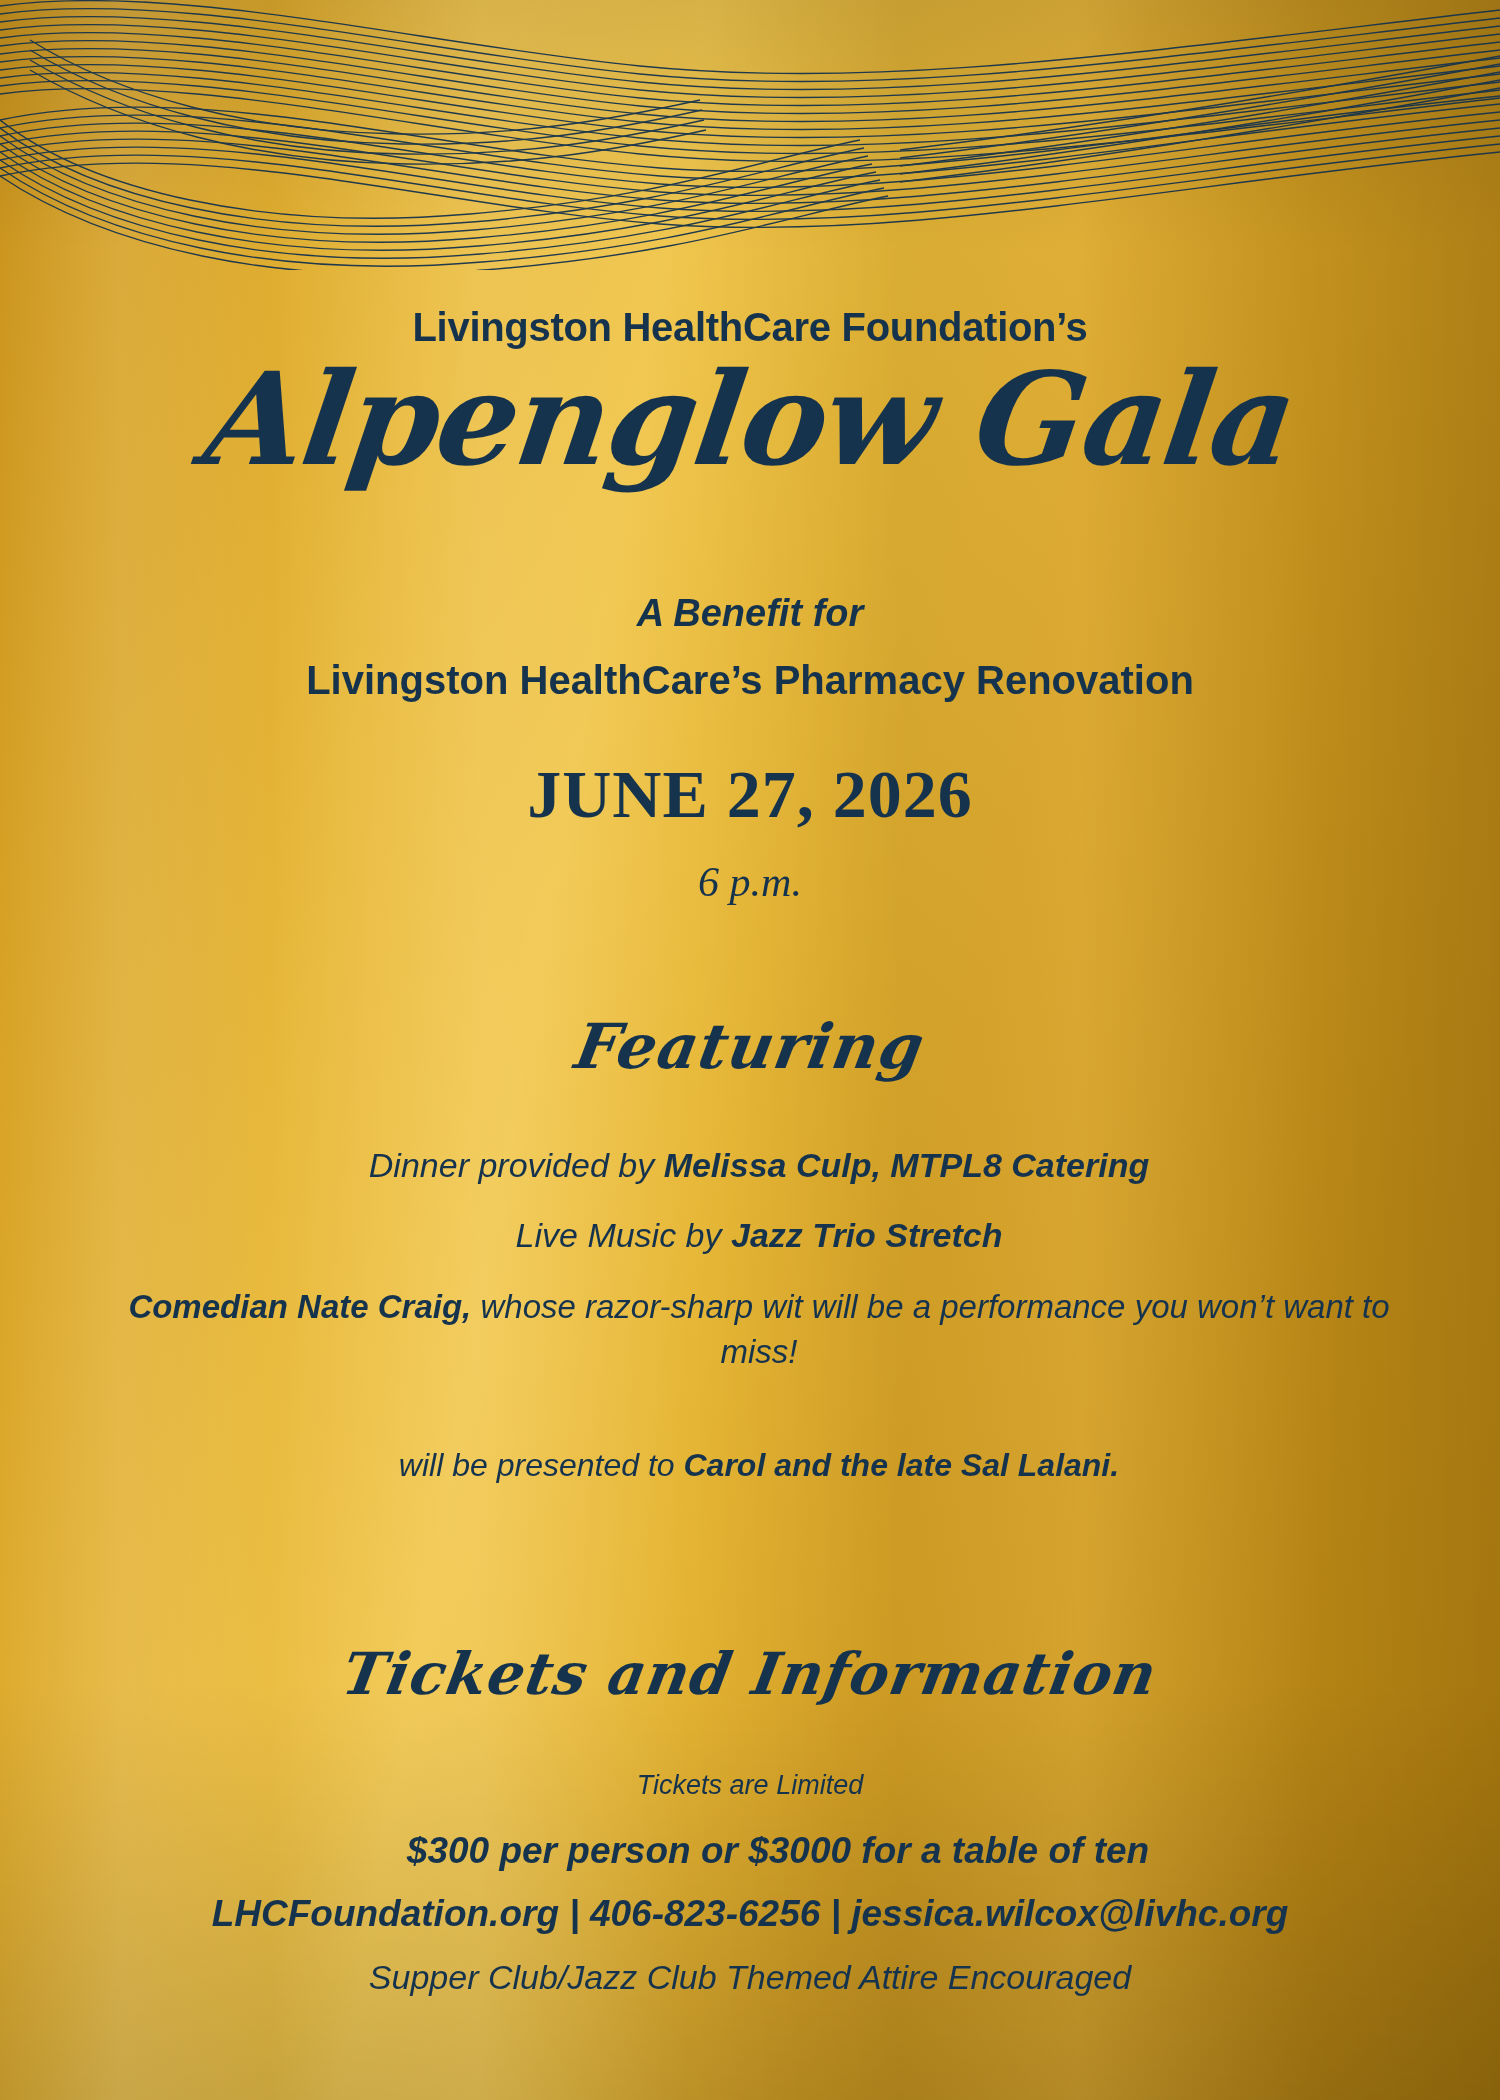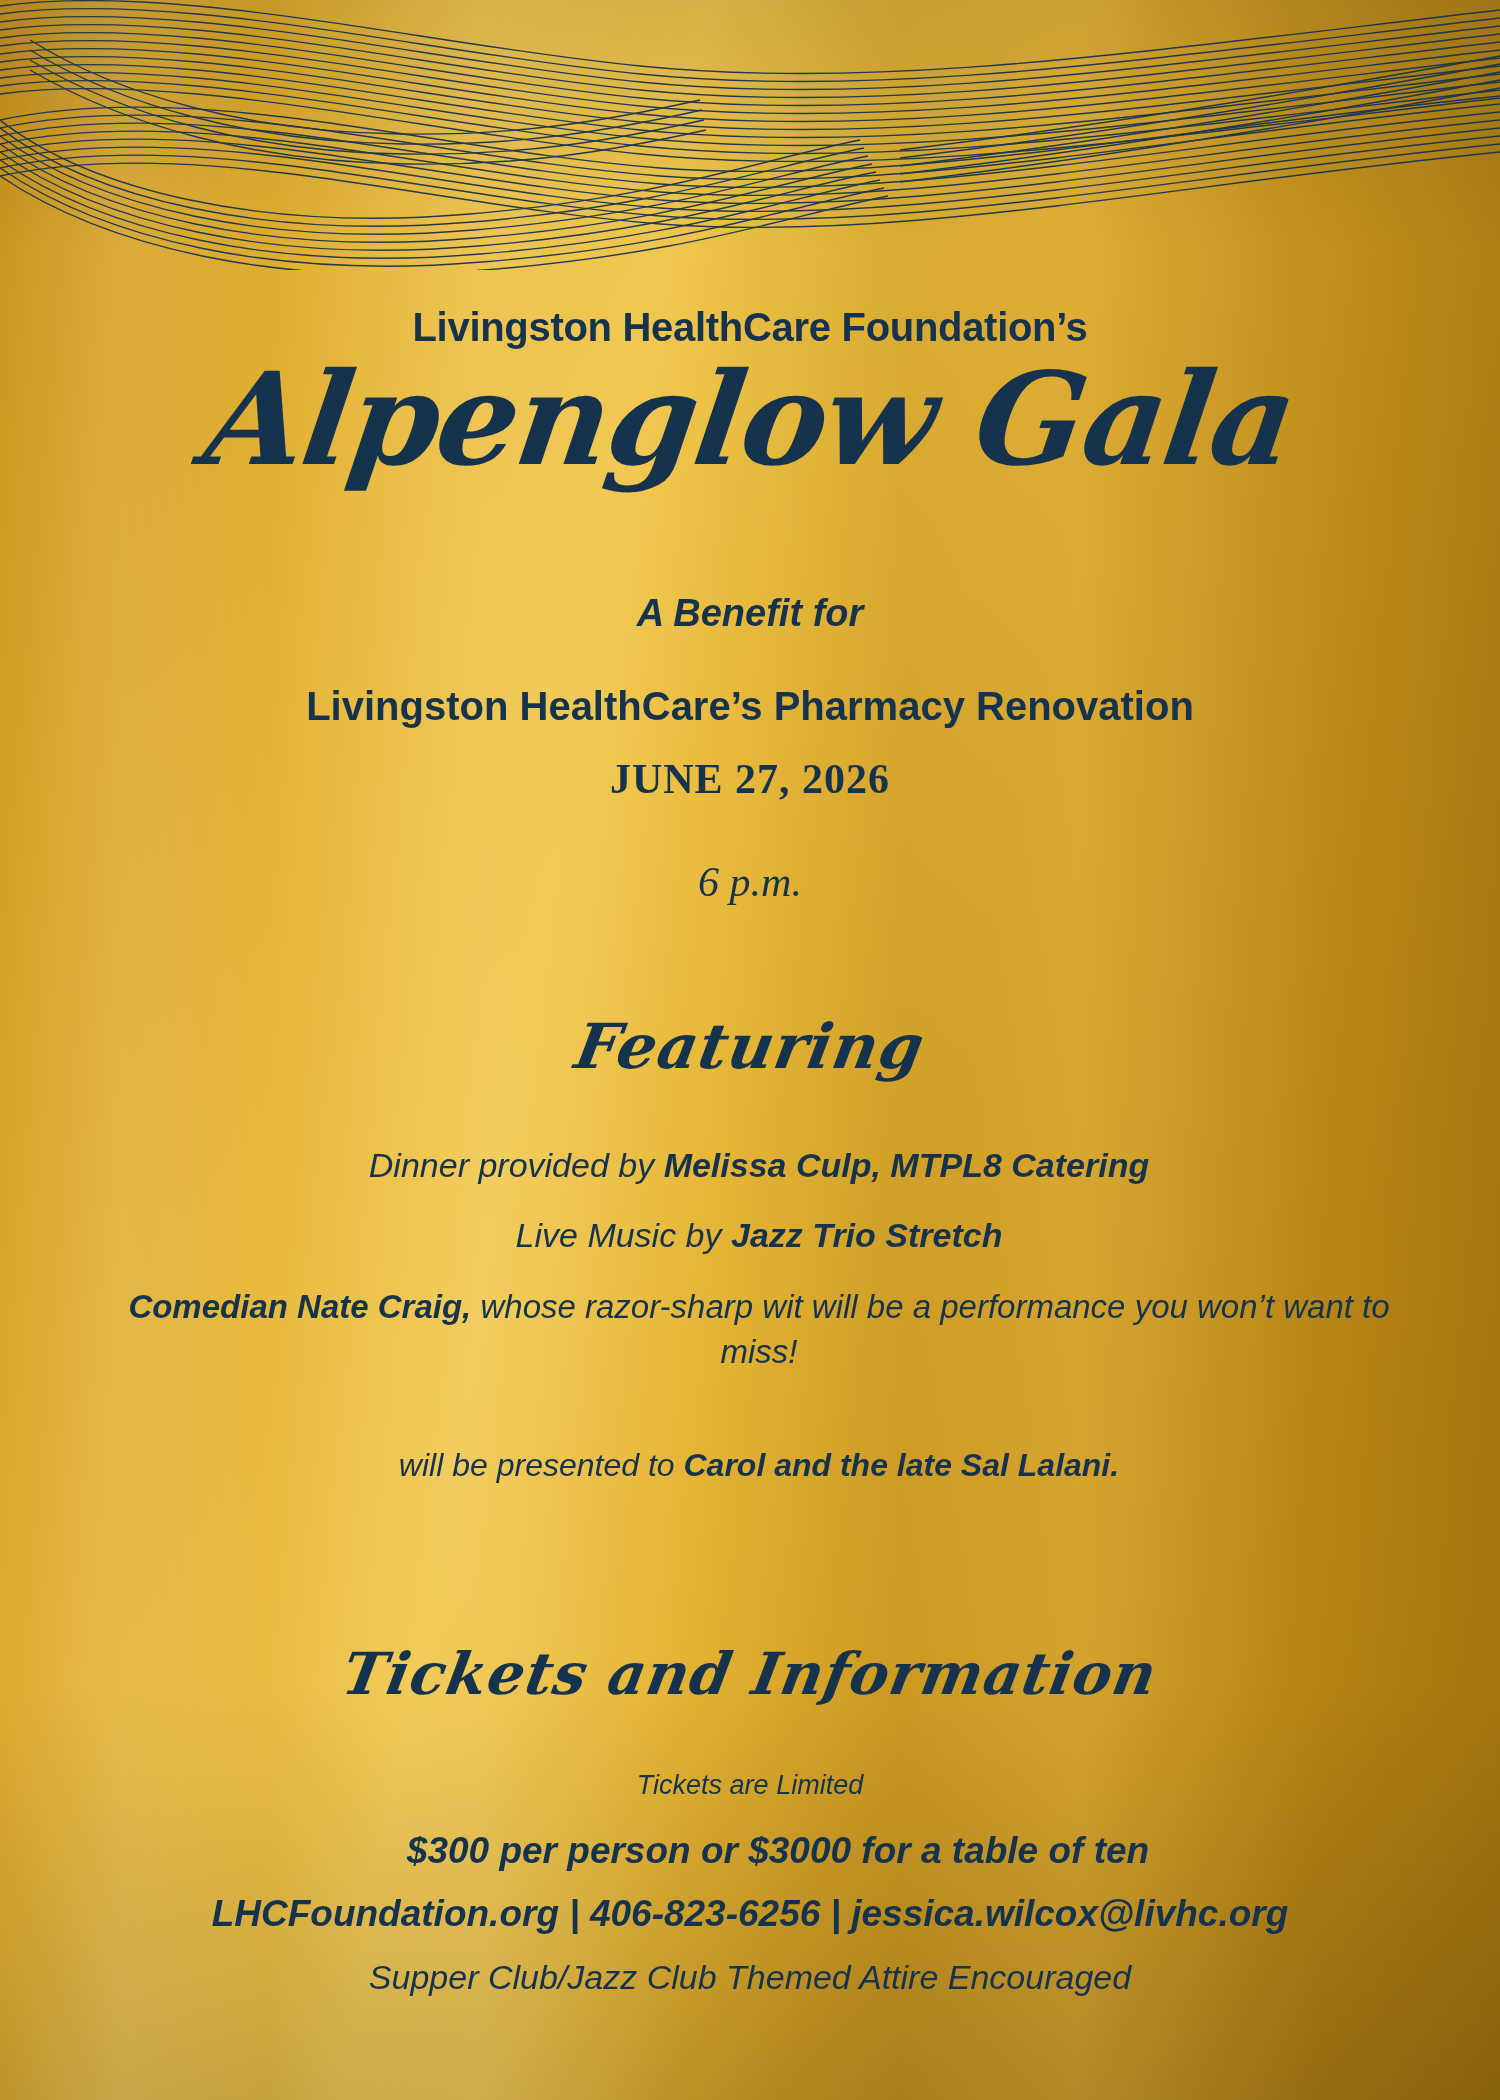--- a/index.html
+++ b/index.html
@@ -109,29 +109,28 @@
     font-weight: bold;
     color: #16334d;
   }
   .benefit-2 {
     position: absolute;
     top: 658px;
     width: 100%;
     font-size: 40px;
     font-weight: bold;
     color: #16334d;
-    margin-top: 26px;
   }
 
   .date {
     position: absolute;
     top: 755px;
     width: 100%;
     font-family: "Liberation Serif", serif;
-    font-size: 42px;
+    font-size: 68px;
     font-weight: bold;
     letter-spacing: 1px;
     color: #16334d;
   }
   .time {
     position: absolute;
     top: 858px;
     width: 100%;
     font-family: "Liberation Serif", serif;
     font-style: italic;

